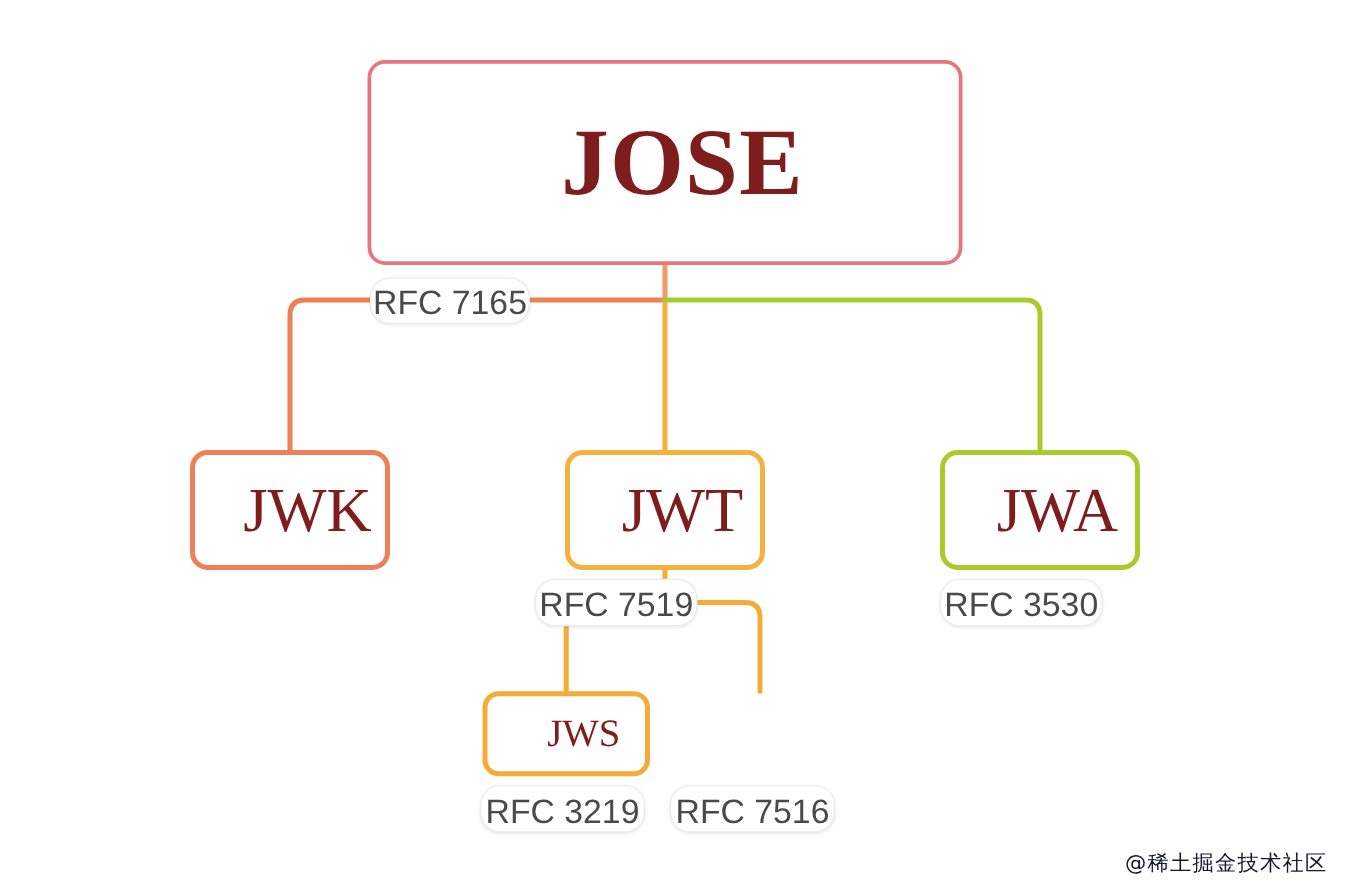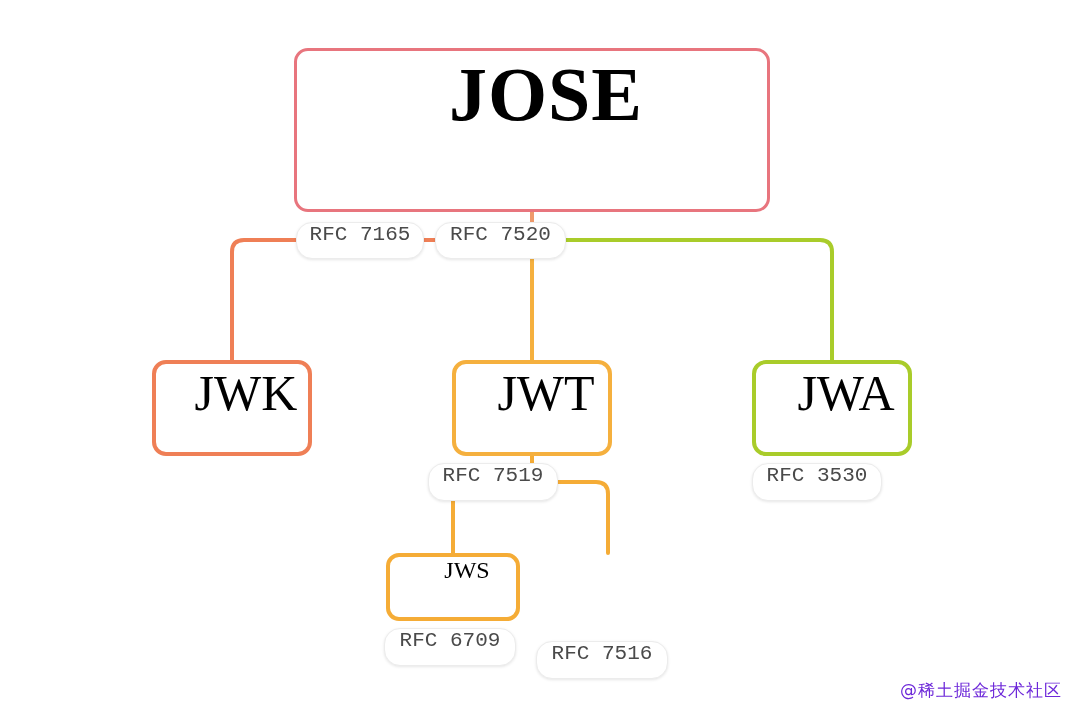--- a/index.html
+++ b/index.html
@@ -23,24 +23,24 @@
     top: 0;
     width: 1080px;
     height: 714px;
     pointer-events: none;
   }
   .node {
     position: absolute;
     box-sizing: border-box;
     background: #ffffff;
     display: flex;
-    align-items: flex-start;
+    align-items: center;
     justify-content: center;
     font-family: "Liberation Serif", serif;
-    color: #000000;
+    color: #7f1d1d;
     z-index: 3;
     padding-left: 28px;
   }
   .node-root {
     left: 294px;
     top: 48px;
     width: 476px;
     height: 164px;
     border: 3px solid #e8757e;
     border-radius: 14px;
@@ -58,53 +58,53 @@
     font-weight: 400;
   }
   .node-jwk { left: 152px; top: 360px; border-color: #ef7f56; }
   .node-jwt { left: 452px; top: 360px; border-color: #f5b03e; }
   .node-jwa { left: 752px; top: 360px; border-color: #a9cc2a; }
   .node-leaf {
     width: 134px;
     height: 68px;
     border: 4px solid #f5ac36;
     border-radius: 13px;
-    font-size: 24px;
+    font-size: 31px;
   }
   .node-jws { left: 386px; top: 553px; }
   .node-jwe { left: 540px; top: 553px; width: 136px; }
 
   .pill {
     position: absolute;
     box-sizing: border-box;
     background: #ffffff;
     border: 1px solid #ececec;
     border-radius: 16px;
     color: #4a4a4a;
-    font-family: Liberation Mono, monospace;
-    font-size: 21px;
+    font-family: Liberation Sans, sans-serif;
+    font-size: 27px;
     display: flex;
-    align-items: flex-start;
+    align-items: flex-end;
     justify-content: center;
     box-shadow: 0 1px 3px rgba(0,0,0,0.10);
     z-index: 4;
   }
   .pill-7165 { left: 296px; top: 222px; width: 128px; height: 37px; }
   .pill-7520 { left: 435px; top: 222px; width: 131px; height: 37px; }
   .pill-7517 { left: 151px; top: 463px; width: 130px; height: 38px; }
   .pill-7519 { left: 428px; top: 463px; width: 130px; height: 38px; }
   .pill-7518 { left: 752px; top: 463px; width: 130px; height: 38px; }
   .pill-7515 { left: 384px; top: 628px; width: 132px; height: 38px; }
-  .pill-7516 { left: 536px; top: 641px; width: 132px; height: 38px; }
+  .pill-7516 { left: 536px; top: 628px; width: 132px; height: 38px; }
 
   #watermark {
     position: absolute;
     right: 18px;
     bottom: 12px;
-    color: #6d28d9;
+    color: #0f172a;
     font-size: 17px;
     font-family: "DejaVu Sans", sans-serif;
     letter-spacing: 1px;
     z-index: 2;
   }
 </style>
 </head>
 <body>
 
 <div id="canvas">
@@ -144,35 +144,32 @@
 
   <div class="node node-leaf node-jws">
     <span>JWS</span>
   </div>
 
 
   <div class="pill pill-7165">
     <span>RFC 7165</span>
   </div>
 
-  <div class="pill pill-7520">
-    <span>RFC 7520</span>
-  </div>
 
 
   <div class="pill pill-7519">
     <span>RFC 7519</span>
   </div>
 
   <div class="pill pill-7518">
     <span>RFC 3530</span>
   </div>
 
   <div class="pill pill-7515">
-    <span>RFC 6709</span>
+    <span>RFC 3219</span>
   </div>
 
   <div class="pill pill-7516">
     <span>RFC 7516</span>
   </div>
 
   <div id="watermark">@稀土掘金技术社区</div>
 
 </div>
 

